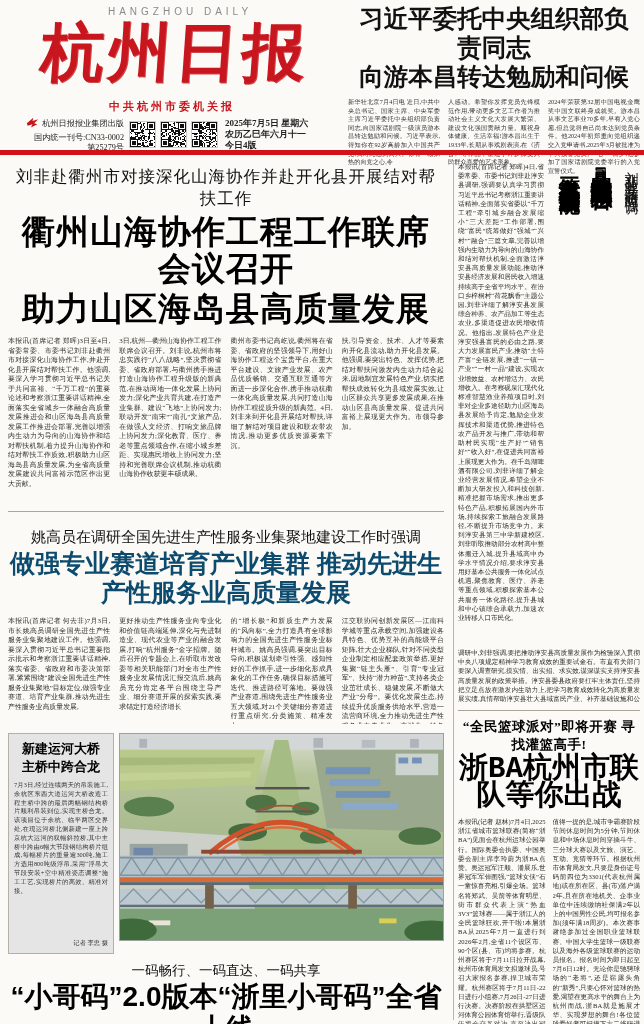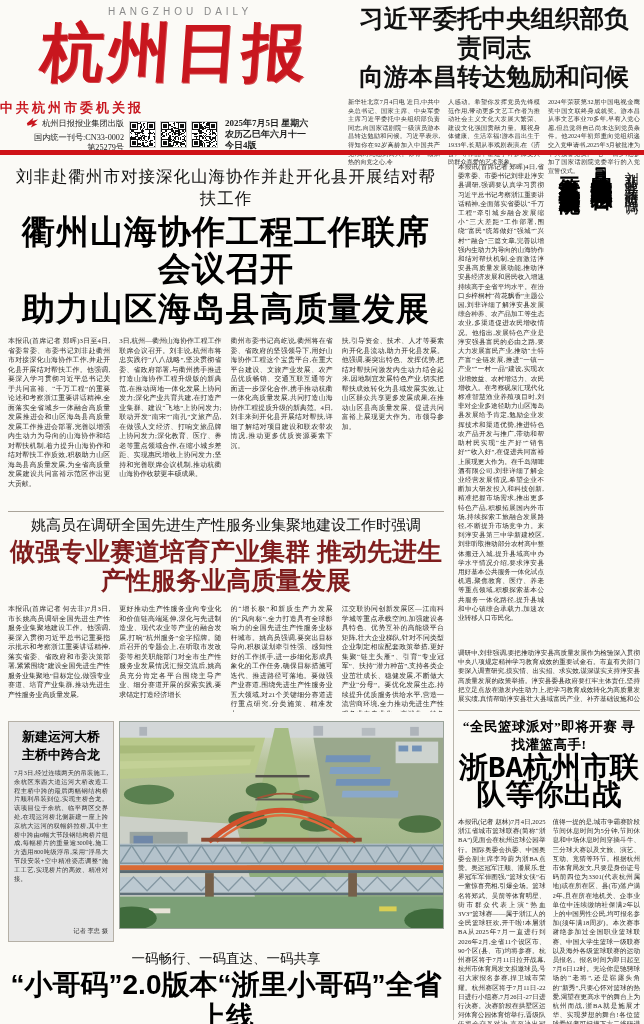--- a/index.html
+++ b/index.html
@@ -8,22 +8,22 @@
     position:relative; width:644px; height:1024px; margin:0 auto;
     background:#fbfaf6; overflow:hidden; color:#1c1c1c;
     font-family:"Liberation Serif", serif;
   }
   
   .eng-title { position:absolute; top:6px; left:8px; width:344px; text-align:center;
     font-family:"Liberation Sans", sans-serif; font-size:10px; letter-spacing:4px; color:#8a8a8a; }
   .brand { position:absolute; top:12px; left:10px; width:330px; text-align:center;
     font-family:"DejaVu Serif", serif; font-weight:bold; font-size:63px; line-height:80px;
     color:#c8161e; letter-spacing:4px; transform:skewX(-4deg); text-shadow:1px 1px 0 #d4454a; }
-  .organ { position:absolute; top:99px; left:0; width:344px; text-align:left;
-    font-size:13px; font-weight:bold; color:#c8161e; letter-spacing:3px; }
+  .organ { position:absolute; top:99px; left:0; width:344px; text-align:center;
+    font-size:11px; font-weight:bold; color:#c8161e; letter-spacing:3px; }
   .pub-block { position:absolute; top:116px; left:6px; width:338px; display:flex; align-items:center; gap:5px; }
   .pub-lines { width:118px; text-align:right; font-size:8.2px; line-height:10.5px; color:#222; }
   .pub-line1 { display:flex; align-items:center; justify-content:flex-end; gap:3px; }
   .qr-strip { display:flex; gap:4px; }
   .qr { width:27px; height:27px; background:#fff; border:1px solid #ccc; }
   .qr svg { width:100%; height:100%; display:block; }
   .date-lines { font-size:9px; line-height:11px; font-weight:bold; color:#222; padding-left:2px; }
   
   .xi { position:absolute; top:4px; left:348px; width:292px; }
   .xi-h { font-family:"Liberation Sans", sans-serif; font-weight:bold; text-align:center;
@@ -36,23 +36,23 @@
   .right-col { position:absolute; top:158px; left:458px; width:182px; }
   .vert-divider { position:absolute; top:160px; left:453px; width:1px; height:860px; background:#b9b5ac; }
   .kicker { text-align:center; font-size:16.5px; letter-spacing:1px; color:#111; margin-top:8px; }
   .headline-xl { font-family:"Liberation Sans", sans-serif; font-weight:bold; text-align:center;
     font-size:33px; line-height:37px; letter-spacing:1px; color:#000; margin-top:3px; }
   .body-cols { display:flex; gap:9px; margin-top:9px; }
   .body-col { flex:1; font-size:6.9px; line-height:9.5px; text-align:justify; color:#2e2c2a; overflow:hidden; }
   .cols-a .body-col { height:168px; }
   .h-divider { border-top:1px solid #aaa49a; margin:7px 0 0 0; }
   
-  .kicker-sm { text-align:center; font-size:15px; color:#111; margin-top:4px; }
+  .kicker-sm { text-align:center; font-size:15px; color:#111; margin-top:16px; }
   .headline-l { font-family:"Liberation Sans", sans-serif; font-weight:bold; text-align:center;
-    font-size:25px; line-height:29px; color:#7f1d1d; margin-top:2px; }
+    font-size:25px; line-height:29px; color:#0c4a6e; margin-top:2px; }
   .cols-b .body-col { height:108px; }
   
   .photo-row { display:flex; gap:5px; margin-top:9px; }
   .bridge-box { width:106px; border:1px solid #b5b0a6; background:#e5e5e5; padding:5px 5px; }
   .bridge-title { font-family:"Liberation Sans", sans-serif; font-weight:bold; font-size:13px;
     line-height:16px; text-align:center; color:#000; margin-top:2px; }
   .bridge-caption { font-size:6.3px; line-height:8.8px; text-align:justify; color:#333; margin-top:6px; height:158px; overflow:hidden; }
   .bridge-credit { font-size:6.3px; text-align:right; color:#333; }
   .photo { position:relative; flex:1; height:208px; border:1px solid #9aa39a; overflow:hidden; background:#a9bb90; }
   .photo svg { width:100%; height:100%; display:block; }

